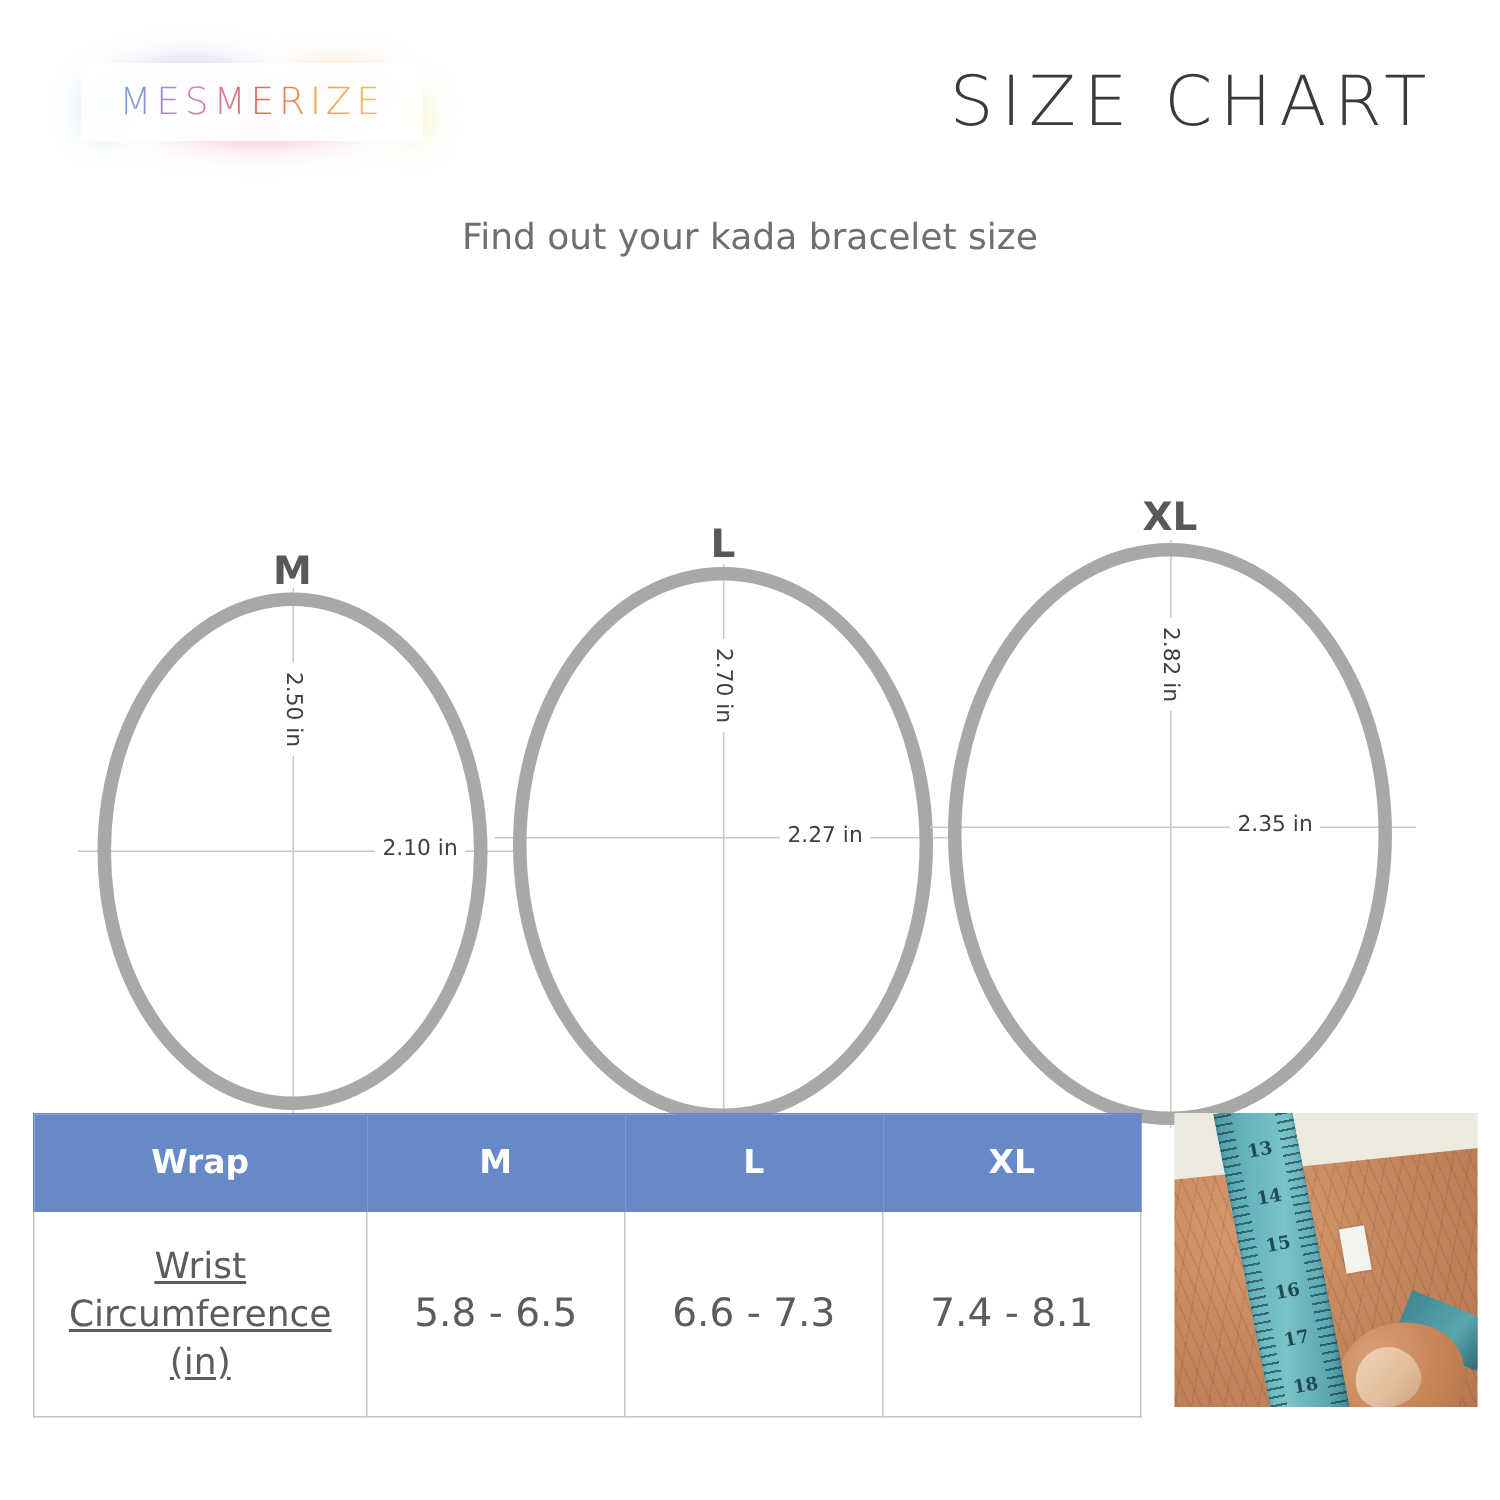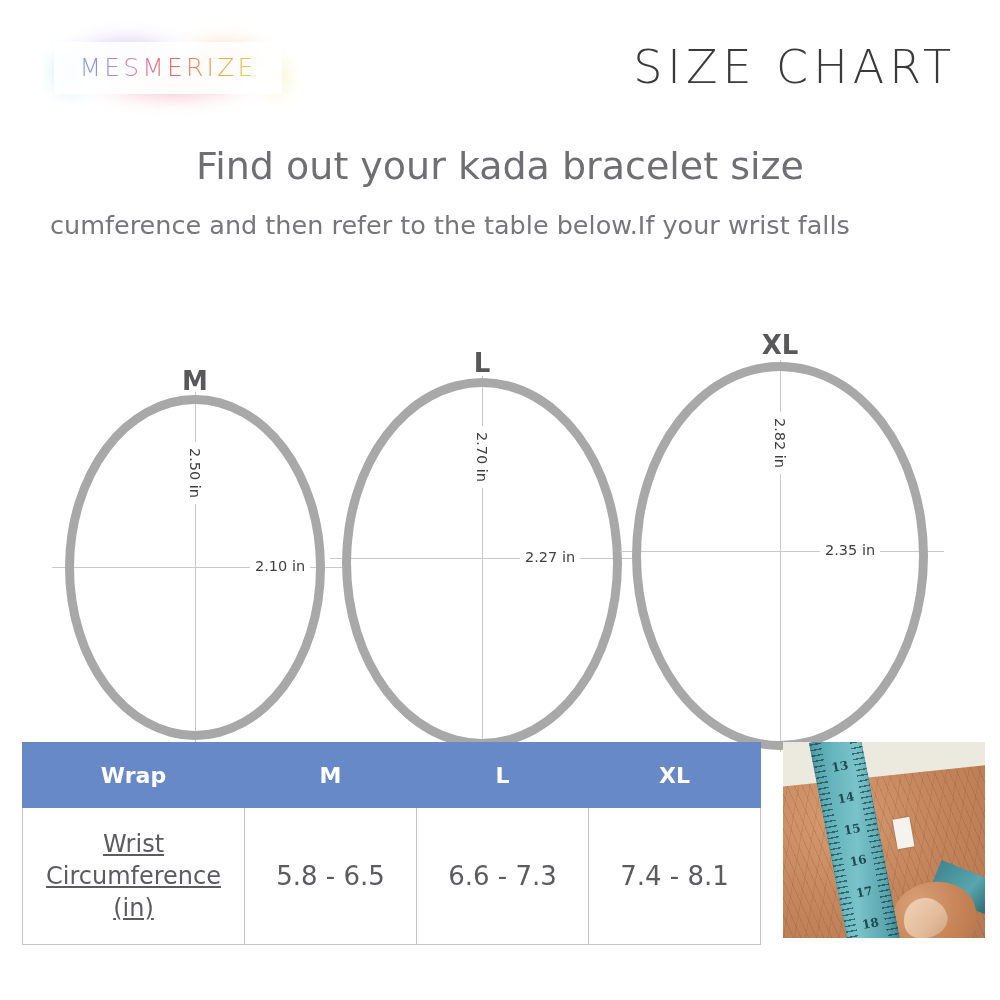--- a/index.html
+++ b/index.html
@@ -86,21 +86,21 @@
     color: #3a3a3c;
     white-space: nowrap;
   }
 
   
   #headline {
     position: absolute;
     left: 0; top: 144px;
     width: 1000px;
     text-align: center;
-    font-size: 38px;
+    font-size: 24px;
     font-weight: 400;
     color: #6f6f73;
   }
   #intro {
     position: absolute;
     left: 50px;
     top: 200px;
     width: 900px;
     font-size: 25.5px;
     line-height: 50px;
@@ -301,21 +301,20 @@
     <div id="logo-plate"></div>
     <div id="logo-text">MESMERIZE</div>
   </div>
 
   <div id="page-title">SIZE CHART</div>
 </div>
 
 <div id="headline">Find out your kada bracelet size</div>
 
 <div id="intro">
-  <span>cumference and then refer to the table below.If your wrist falls</span>
 </div>
 
 <div id="ovals">
 
   <div class="oval-group" style="left:60px;width:270px;">
     <div class="oval-label" style="left:0;top:26px;width:270px;">M</div>
     <div class="axis-h" style="left:-8px;top:227px;width:290px;"></div>
     <div class="axis-v" style="left:135px;top:52px;height:350px;"></div>
     <div class="oval-ring" style="left:5px;top:55px;width:260px;height:345px;"></div>
     <div class="dim-v" style="left:104px;top:120px;width:62px;text-align:center;">2.50 in</div>

